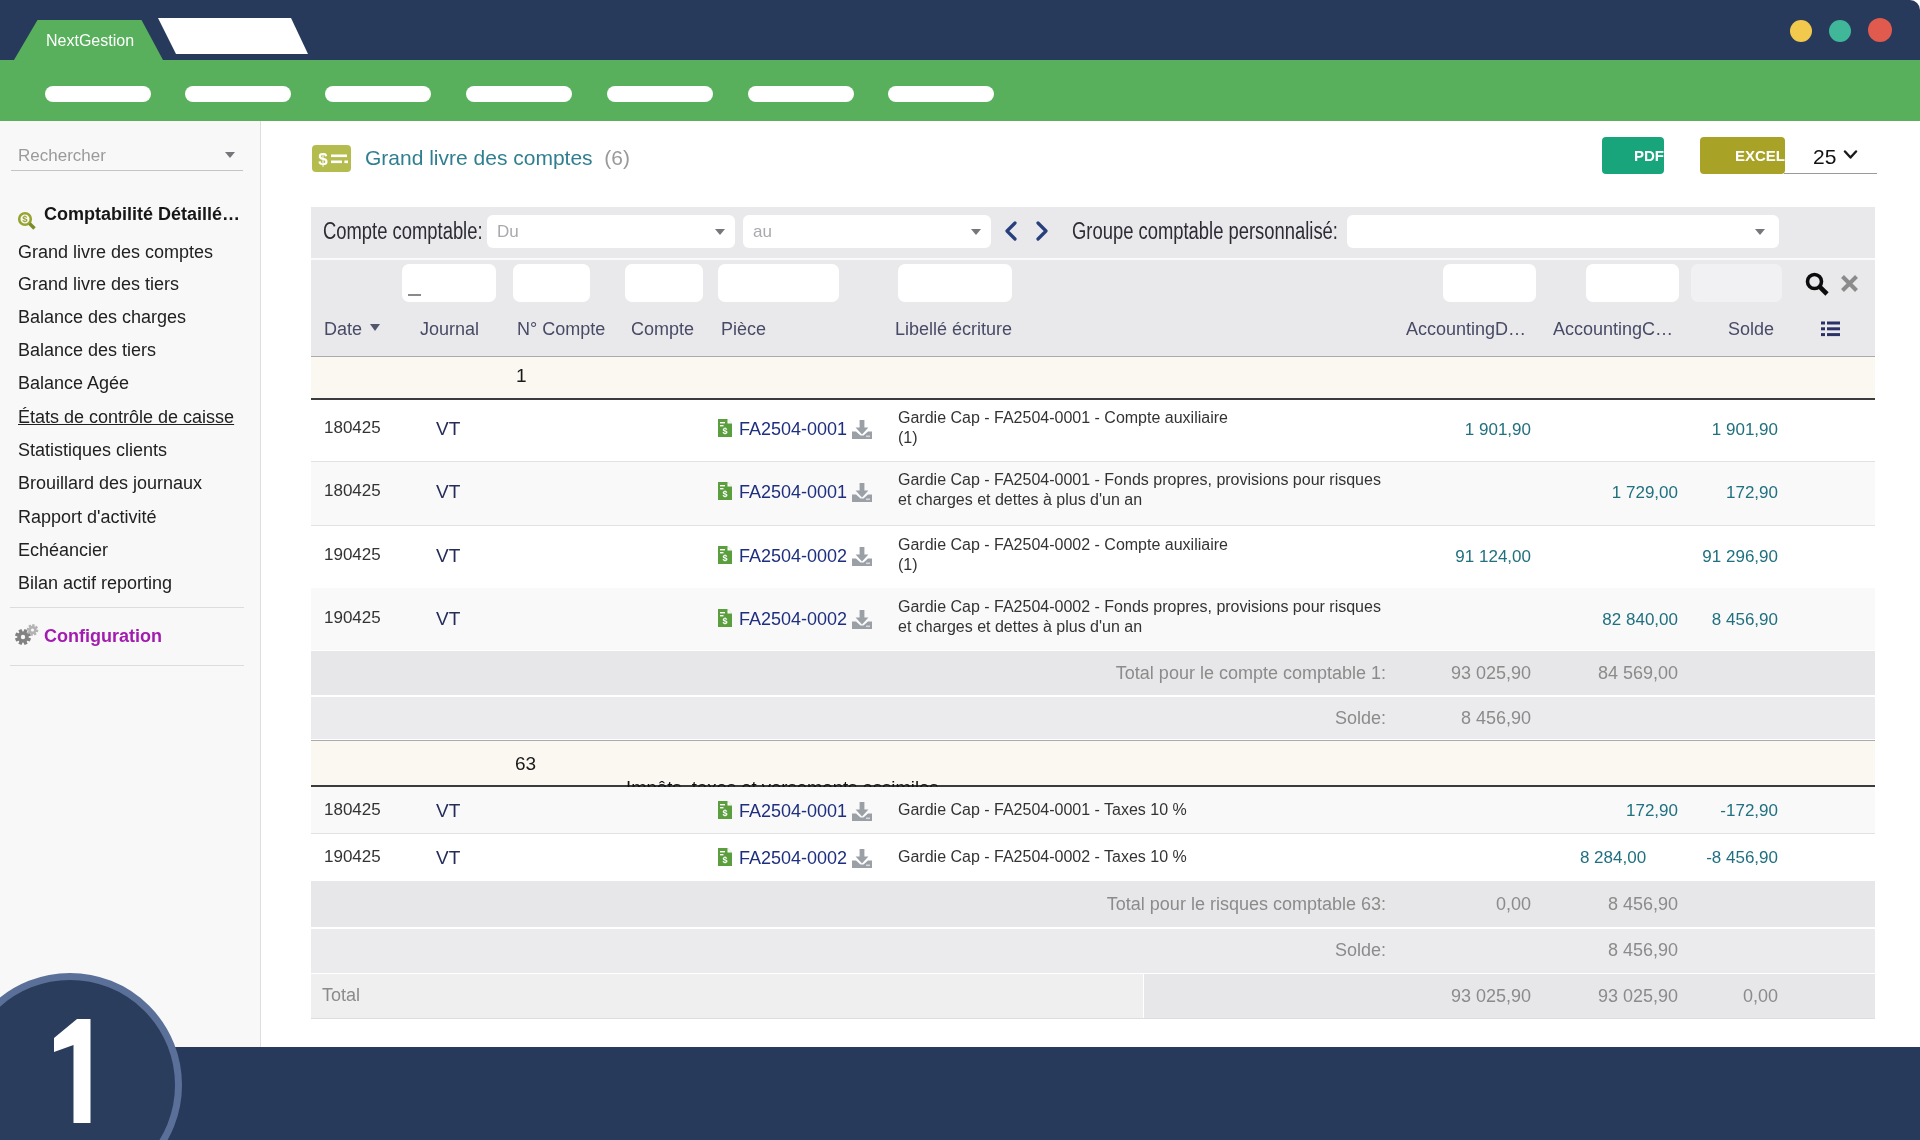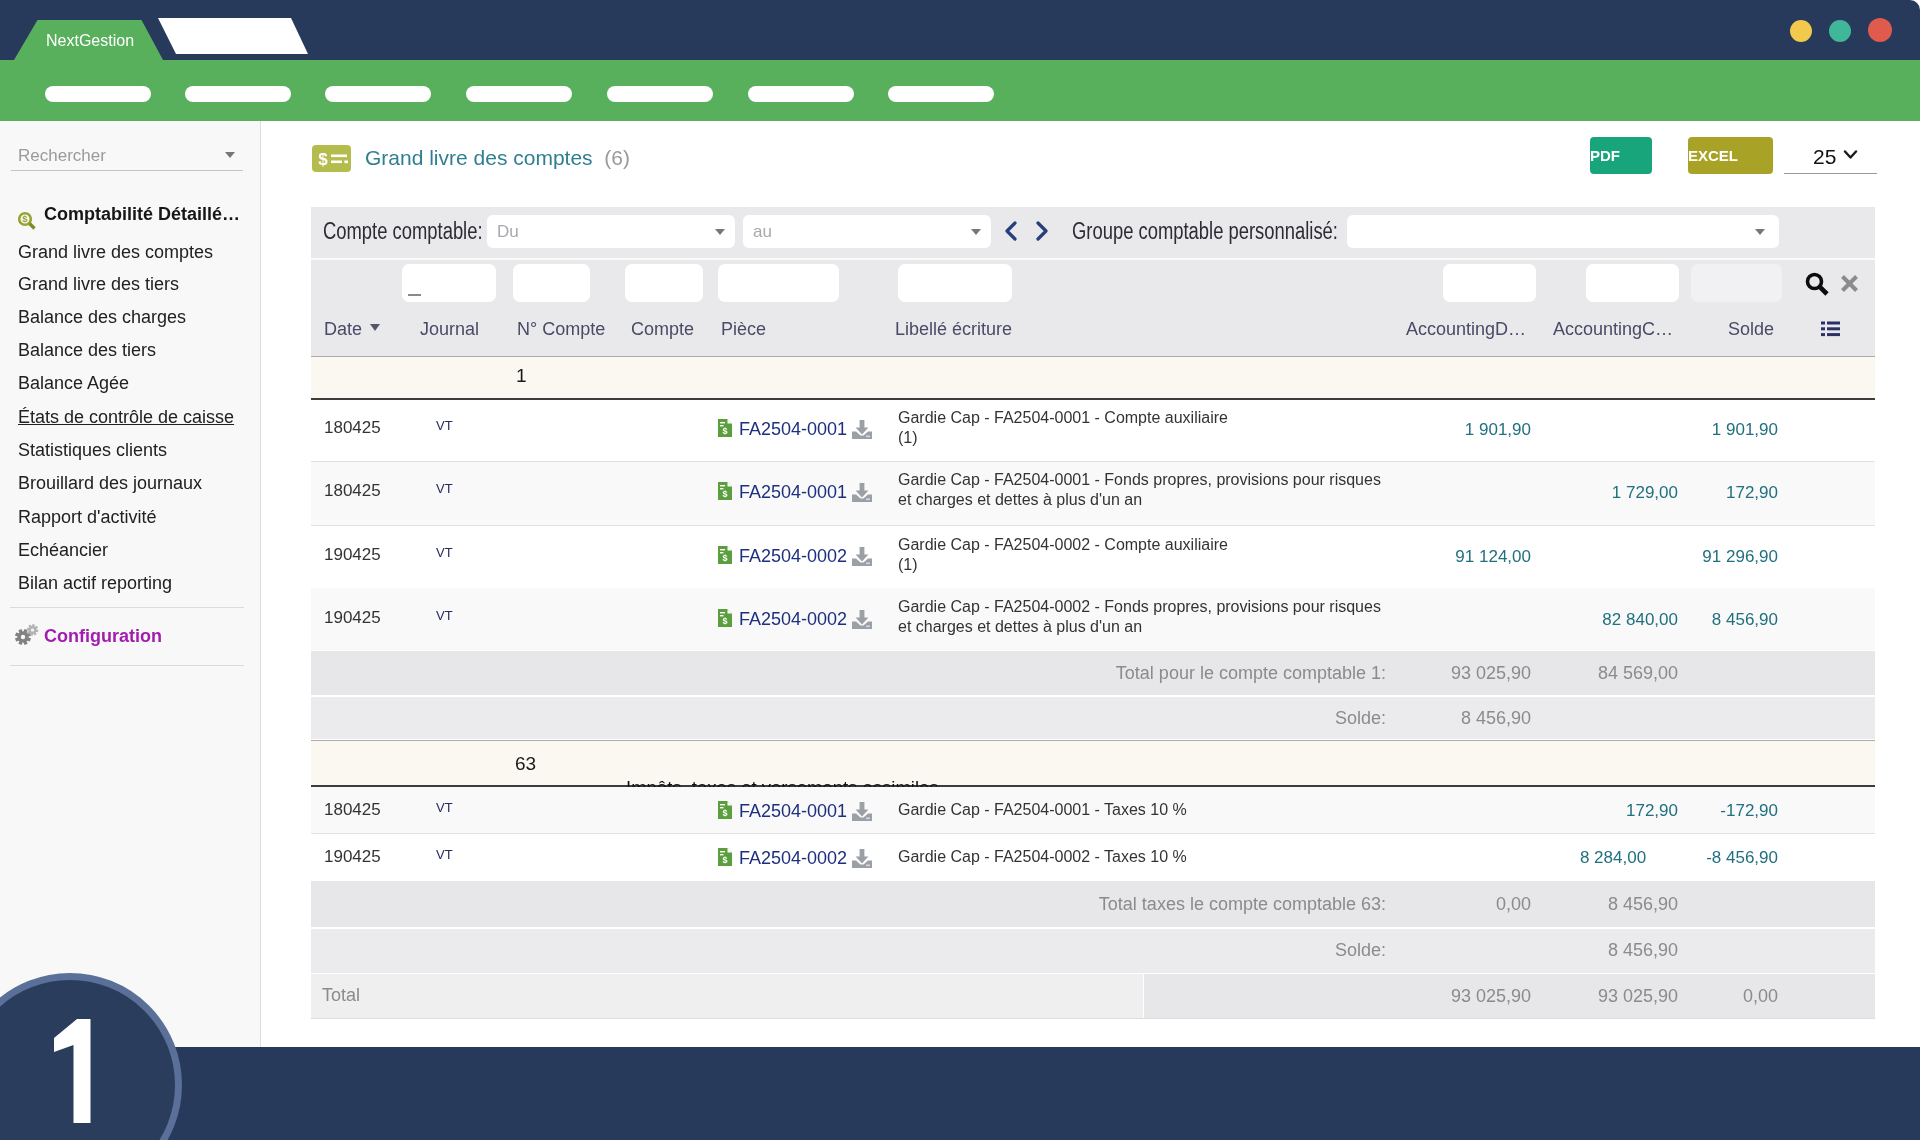--- a/index.html
+++ b/index.html
@@ -16,32 +16,32 @@
   .para{left:158px;top:18px;width:151px;height:36px;background:#fff;
         clip-path:polygon(0 0,133px 0,150px 36px,18px 36px);}
   .dot{border-radius:50%;}
   .pill{top:86px;height:16px;width:106px;border-radius:8px;background:#fff;}
   
   .sidebar{left:0;top:121px;width:260px;height:926px;background:#f8f8f9;border-right:1px solid #dedee0;}
   .menu{font-size:18px;color:#212121;line-height:22px;white-space:nowrap;}
   .divider{height:1px;background:#dcdcdc;}
   
   .title{color:#2f7f91;font-size:21px;line-height:24px;}
-  .btn{color:#fff;font-weight:bold;font-size:15px;text-align:left;border-radius:4px;line-height:37px;height:37px;}
+  .btn{color:#fff;font-weight:bold;font-size:15px;text-align:right;border-radius:4px;line-height:37px;height:37px;margin-left:12px;}
   
   .fbar{background:#e9e9eb;}
   .flabel{font-size:23px;color:#2b2c34;line-height:24px;white-space:nowrap;transform:scaleX(0.8);transform-origin:0 50%;}
   .sel{background:#fff;border-radius:6px;height:33px;}
   .ph{font-size:17px;color:#a9a9ae;line-height:33px;}
   .caret{width:0;height:0;border-left:5.5px solid transparent;border-right:5.5px solid transparent;border-top:6.5px solid #76767c;}
   
   .th{font-size:18px;color:#474b66;line-height:22px;white-space:nowrap;}
   .fbox{background:#fff;border-radius:7px;top:264px;height:38px;}
   .td{font-size:17px;color:#333;line-height:20px;white-space:nowrap;}
-  .vt{font-size:13px;color:#252c59;}
+  .vt{font-size:19px;color:#252c59;}
   .lib{font-size:16px;color:#333;line-height:20px;white-space:nowrap;}
   .num{font-size:17px;color:#20707f;text-align:right;width:130px;line-height:20px;}
   .gnum{font-size:18px;color:#8b8b8b;text-align:right;line-height:20px;}
   .grow{background:#faf8f1;}
   .inv{width:14px;height:18px;}
   .dl{width:20px;height:19px;}
   .link{font-size:18px;color:#1e2f7f;line-height:20px;}
   .sep{left:311px;width:1564px;height:1px;background:#e2e2e4;}
   
   .footer{left:0;top:1047px;width:1920px;height:93px;background:#283a5b;}
@@ -287,21 +287,21 @@
     </svg>
   <div class="abs link" style="left:739px;top:848px;">FA2504-0002</div>
   <svg class="abs dl" style="left:852px;top:849px;">
       <use href="#sym-dl"></use>
     </svg>
   <div class="abs lib" style="left:898px;top:847px;">Gardie Cap - FA2504-0002 - Taxes 10 %</div>
   <div class="abs num" style="left:1548px;top:848px;text-align:center;">8 284,00</div>
   <div class="abs num" style="left:1648px;top:848px;">-8 456,90</div>
 
   <div class="abs" style="left:311px;top:881px;width:1564px;height:46px;background:#e7e6e8;"></div>
-  <div class="abs gnum" style="left:1086px;top:894px;width:300px;">Total taxes le compte comptable 63:</div>
+  <div class="abs gnum" style="left:1086px;top:894px;width:300px;">Total pour le risques comptable 63:</div>
   <div class="abs gnum" style="left:1401px;top:894px;width:130px;">0,00</div>
   <div class="abs gnum" style="left:1548px;top:894px;width:130px;">8 456,90</div>
   <div class="abs" style="left:311px;top:929px;width:1564px;height:44px;background:#ebebed;"></div>
   <div class="abs gnum" style="left:1086px;top:940px;width:300px;">Solde:</div>
   <div class="abs gnum" style="left:1548px;top:940px;width:130px;">8 456,90</div>
 
   <div class="abs" style="left:311px;top:974px;width:832px;height:44px;background:#efeff0;"></div>
   <div class="abs" style="left:1144px;top:974px;width:731px;height:44px;background:#e7e6e8;"></div>
   <div class="abs" style="left:322px;top:985px;font-size:18px;color:#8b8b8b;">Total</div>
   <div class="abs gnum" style="left:1401px;top:986px;width:130px;">93 025,90</div>

